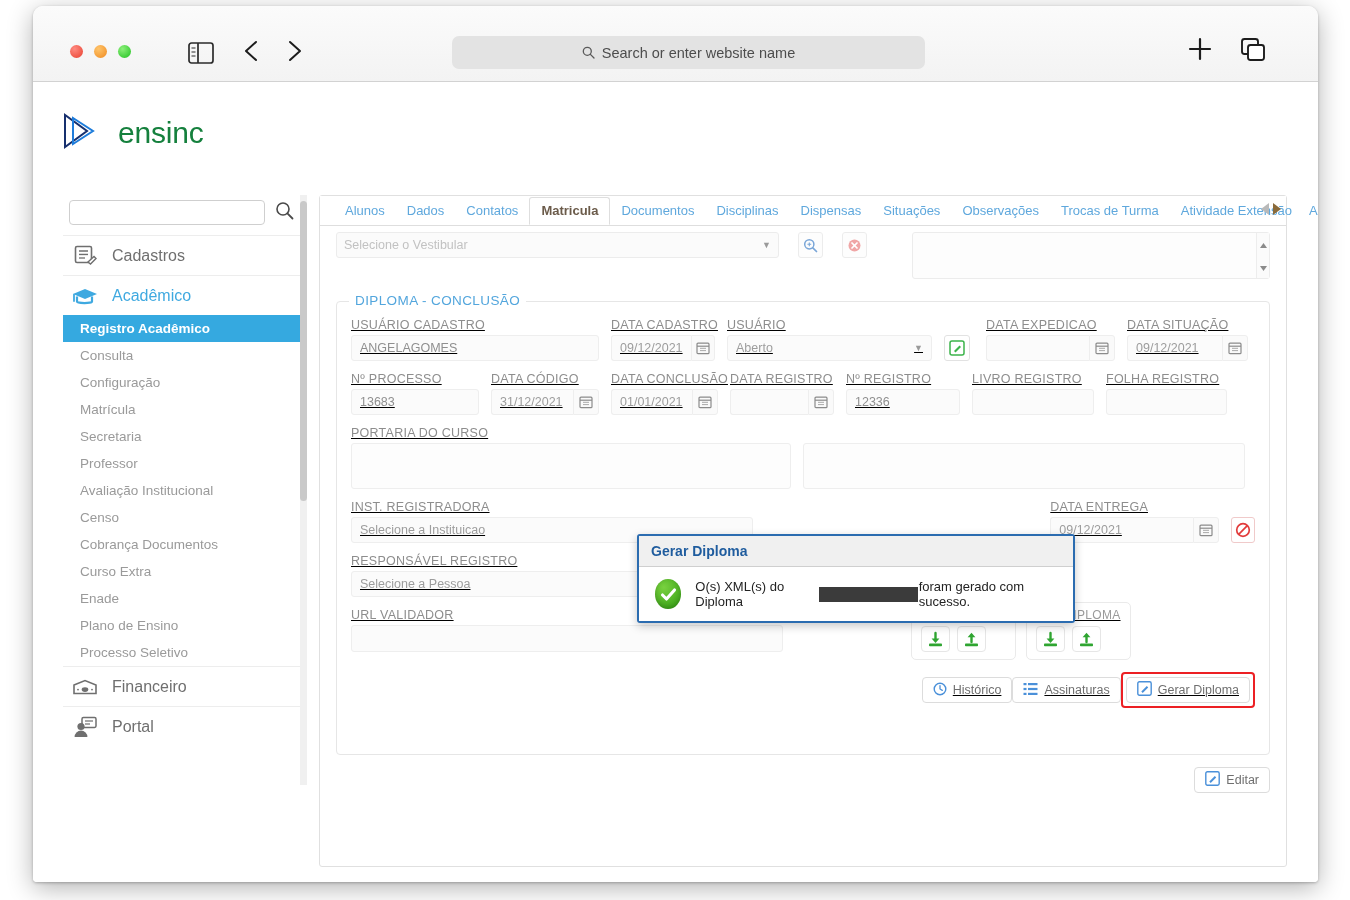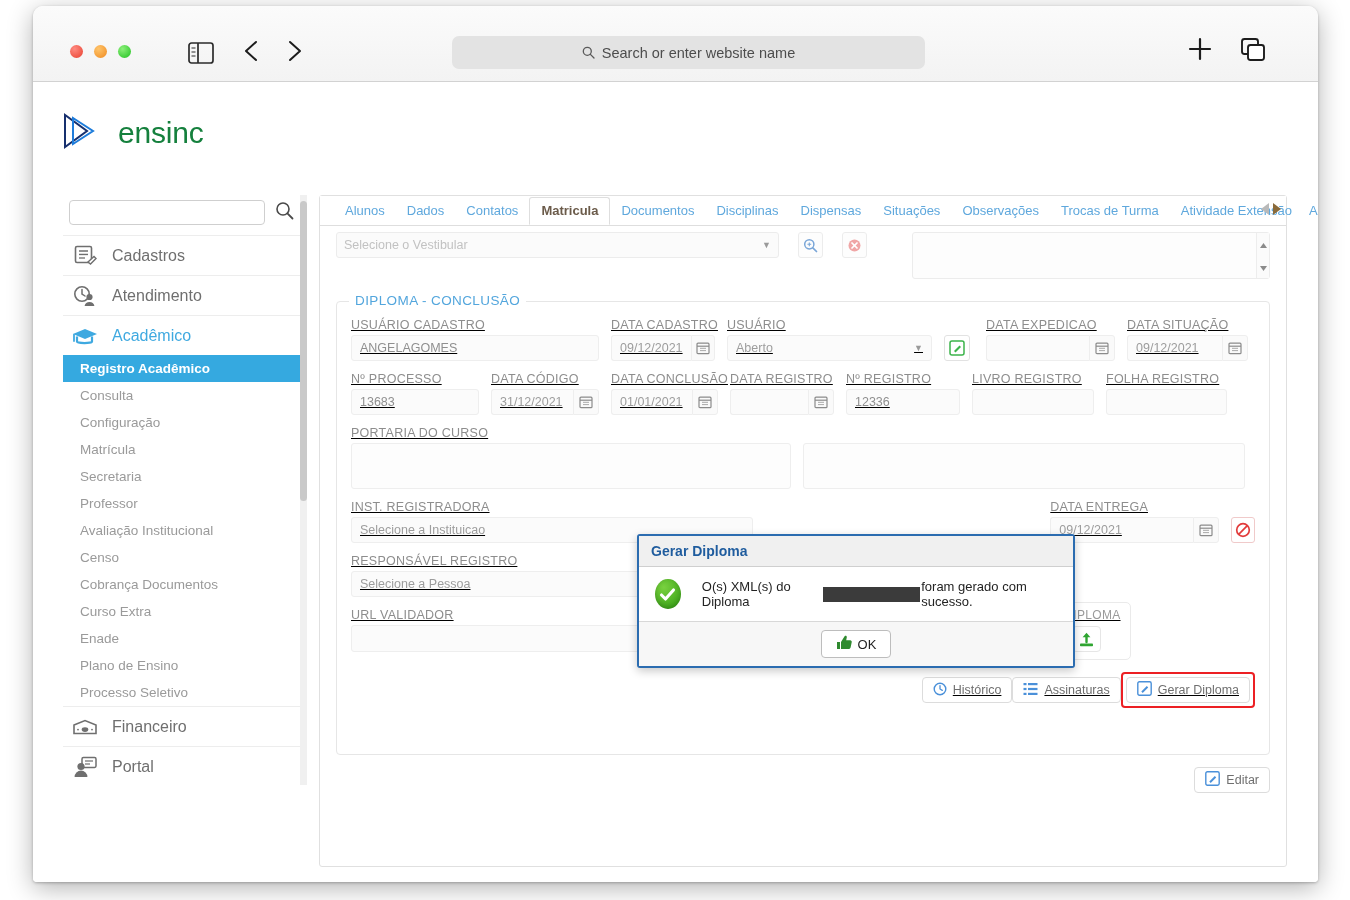--- a/index.html
+++ b/index.html
@@ -269,21 +269,21 @@
     box-shadow: 0 3px 10px rgba(0,0,0,0.22);
     z-index: 50;
   }
   .modal-head {
     background: #f0f0f0;
     border-bottom: 1px solid #cfcfcf;
     padding: 7px 12px;
     font-size: 14px; font-weight: bold; color: #1f5c9e;
   }
   .modal-body {
-    display: flex; align-items: center; gap: 21px;
+    display: flex; align-items: center; gap: 14px;
     padding: 12px 14px 12px 16px;
     background: #fff;
   }
   .modal-msg { font-size: 13px; color: #232323; display: flex; align-items: center; }
   .redacted {
     display: inline-block; width: 113px; height: 15px;
     background: #3b3b3b; margin: 0 1px;
     vertical-align: middle;
   }
   .modal-foot {
@@ -392,31 +392,20 @@
             <rect x="1.5" y="1.5" width="16" height="16" rx="1.5" fill="none" stroke="#6f6f6f" stroke-width="1.6"></rect>
             <line x1="5" y1="6" x2="14" y2="6" stroke="#6f6f6f" stroke-width="1.3"></line>
             <line x1="5" y1="9.5" x2="14" y2="9.5" stroke="#6f6f6f" stroke-width="1.3"></line>
             <line x1="5" y1="13" x2="11" y2="13" stroke="#6f6f6f" stroke-width="1.3"></line>
             <path d="M14 17 L20 11.5 L22 13.5 L16.5 19 Z" fill="#fff" stroke="#6f6f6f" stroke-width="1.4"></path>
           </svg>
         </span>
         <span>Cadastros</span>
       </div>
 
-      <div class="nav-group">
-        <span class="gicon">
-          <svg width="24" height="22" viewBox="0 0 24 22">
-            <circle cx="9" cy="9" r="7.2" fill="none" stroke="#6f6f6f" stroke-width="1.6"></circle>
-            <polyline points="9,4.5 9,9 12,11" fill="none" stroke="#6f6f6f" stroke-width="1.5" stroke-linecap="round"></polyline>
-            <circle cx="16.5" cy="12" r="3.1" fill="#6f6f6f"></circle>
-            <path d="M11.6 21 a5 5 0 0 1 9.8 0 Z" fill="#6f6f6f"></path>
-          </svg>
-        </span>
-        <span>Atendimento</span>
-      </div>
 
       <div class="nav-group active-group">
         <span class="gicon">
           <svg width="26" height="20" viewBox="0 0 26 20">
             <path d="M1 8 L13 3 L25 8 L13 13 Z" fill="#3fa9e0"></path>
             <path d="M5 10.5 L5 15.5 C5 17.6 20 17.6 20 15.5 L20 10.5" fill="none" stroke="#3fa9e0" stroke-width="2.2"></path>
             <line x1="2" y1="8.6" x2="2" y2="15" stroke="#3fa9e0" stroke-width="1.8" stroke-linecap="round"></line>
           </svg>
         </span>
         <span>Acadêmico</span>
@@ -836,27 +825,16 @@
           <svg width="19" height="19" viewBox="0 0 19 19">
               <polyline points="3.5,10 7.5,14 15.5,5" fill="none" stroke="#ffffff" stroke-width="3.1" stroke-linecap="round" stroke-linejoin="round"></polyline>
             </svg>
         </div>
         <div class="modal-msg">
           <span>O(s) XML(s) do Diploma</span>
             <span class="redacted"></span>
             <span>foram gerado com sucesso.</span>
         </div>
       </div>
-      <div class="modal-foot">
-        <div class="ok-btn">
-          <span>
-            <svg width="16" height="15" viewBox="0 0 16 15">
-                <path d="M1 7 h3 v7 h-3 z" fill="#2f8a2f"></path>
-                <path d="M5 7 L8.6 1.2 C9.6 0.3 11 1 10.8 2.2 L10.2 5.3 h4 c1.1 0 1.8 1 1.5 2 L14.6 12.5 c-0.2 0.9 -1 1.5 -1.9 1.5 H5 z" fill="#2f8a2f"></path>
-              </svg>
-          </span>
-          <span>OK</span>
-        </div>
-      </div>
     </div>
 
   </div>
 </div>
 
 </body></html>

